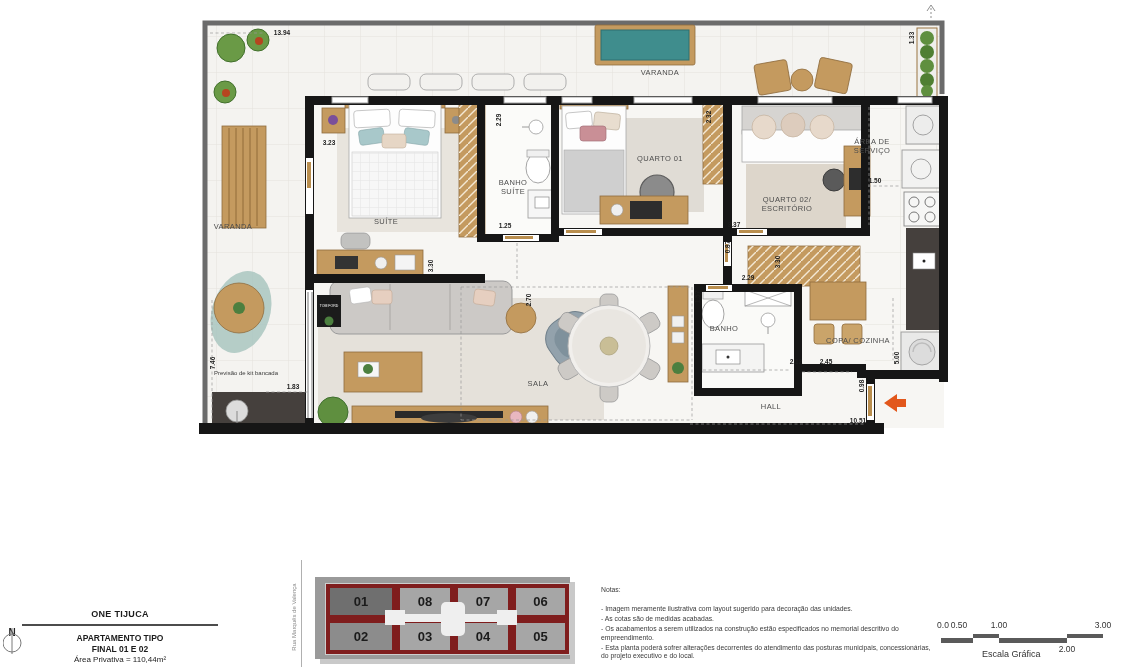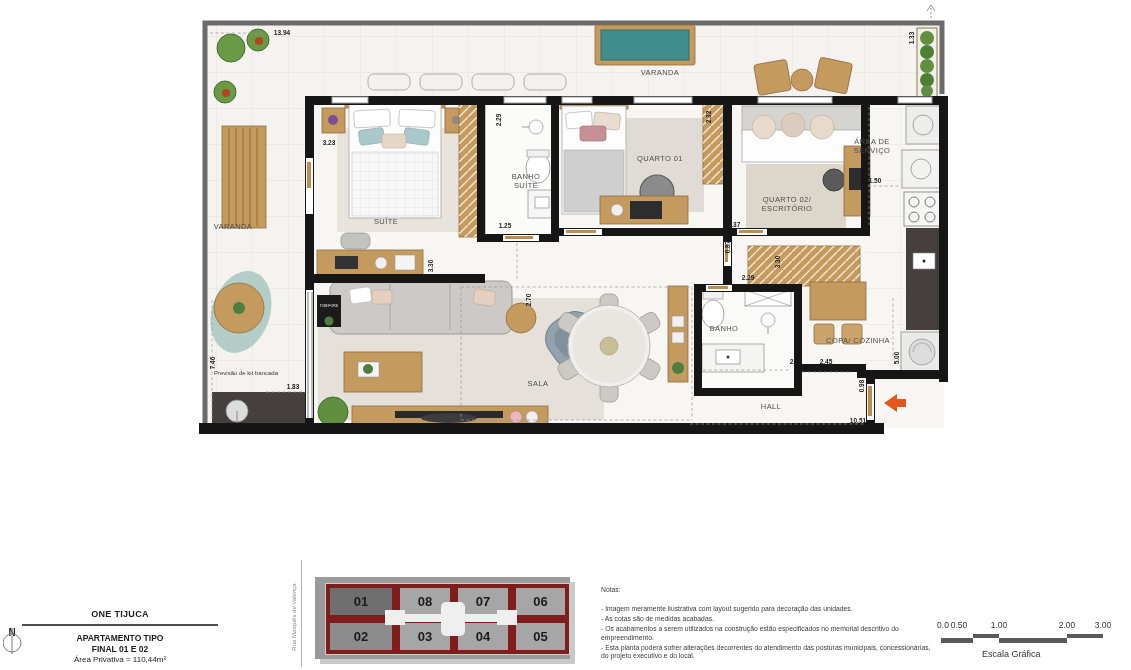--- a/index.html
+++ b/index.html
@@ -383,21 +383,21 @@
     <polygon points="884,403 897,394 897,399 906,399 906,407 897,407 897,412" fill="var(--arrow,#e2571b)"></polygon>
     <g stroke="#8f8f8f" fill="none">
       <path d="M931,18 V7" stroke-dasharray="2 2"></path>
       <path d="M927,11 L931,5 L935,11"></path>
     </g>
   </svg>
 
   <div class="rl" style="left:233px;top:226px;">VARANDA</div>
   <div class="rl" style="left:660px;top:72px;">VARANDA</div>
   <div class="rl" style="left:386px;top:221px;">SUÍTE</div>
-  <div class="rl wrap" style="left:513px;top:181px;width:44px;margin-left:13px;">BANHO SUÍTE</div>
+  <div class="rl wrap" style="left:513px;top:187px;width:44px;">BANHO SUÍTE</div>
   <div class="rl" style="left:660px;top:158px;">QUARTO 01</div>
   <div class="rl wrap" style="left:787px;top:204px;width:74px;">QUARTO 02/ ESCRITÓRIO</div>
   <div class="rl wrap" style="left:872px;top:146px;width:56px;">ÁREA DE SERVIÇO</div>
   <div class="rl" style="left:538px;top:383px;">SALA</div>
   <div class="rl" style="left:724px;top:328px;">BANHO</div>
   <div class="rl" style="left:858px;top:340px;">COPA/ COZINHA</div>
   <div class="rl" style="left:771px;top:406px;">HALL</div>
   <div class="kit-note" style="left:214px;top:370px;width:66px;">Previsão de kit bancada</div>
   <div class="tomford" style="left:329px;top:306px;">TOM FORD</div>
 
@@ -463,21 +463,21 @@
     <div class="note-item">- Imagem meramente ilustrativa com layout sugerido para decoração das unidades.</div>
     <div class="note-item">- As cotas são de medidas acabadas.</div>
     <div class="note-item">- Os acabamentos a serem utilizados na construção estão especificados no memorial descritivo do empreendimento.</div>
     <div class="note-item">- Esta planta poderá sofrer alterações  decorrentes  do atendimento das posturas municipais, concessionárias, do projeto executivo e do local.</div>
   </div>
 
   <div class="scale-bar">
     <span class="sb-tick" style="left:13px;">0.0</span>
     <span class="sb-tick" style="left:29px;">0.50</span>
     <span class="sb-tick" style="left:69px;">1.00</span>
-    <span class="sb-tick" style="left:137px;">2.00</span>
+    <span class="sb-tick" style="left:137px;margin-top:24px;">2.00</span>
     <span class="sb-tick" style="left:173px;">3.00</span>
     <div class="sb-seg" style="left:11px;width:32px;top:23px;"></div>
     <div class="sb-seg" style="left:43px;width:26px;top:18.5px;"></div>
     <div class="sb-seg" style="left:69px;width:68px;top:23px;"></div>
     <div class="sb-seg" style="left:137px;width:36px;top:18.5px;"></div>
     <div class="sb-label">Escala Gráfica</div>
   </div>
 
 </div>
 

